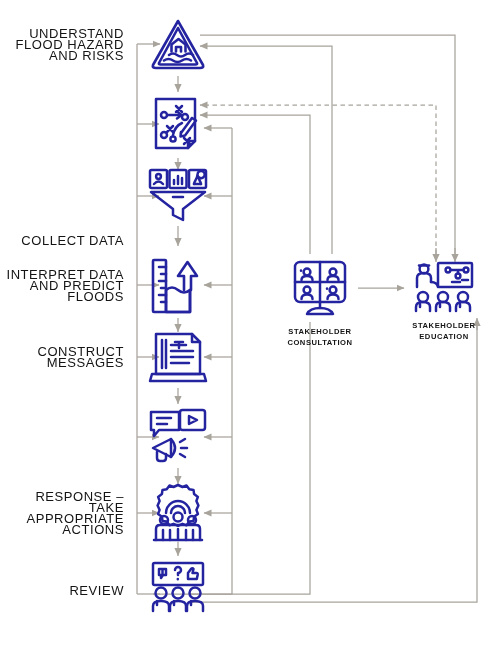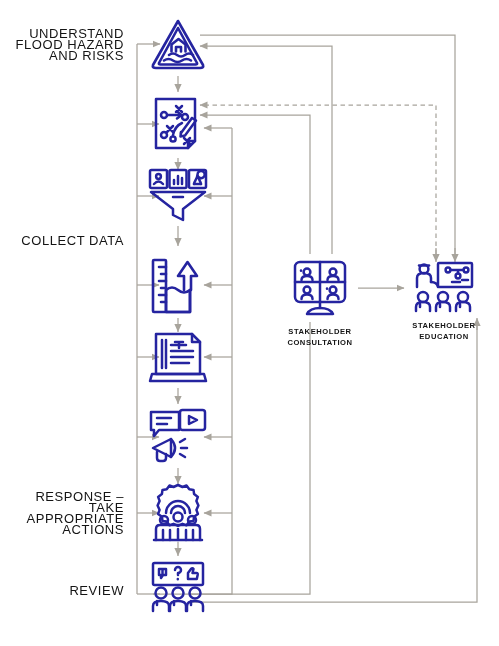--- a/index.html
+++ b/index.html
@@ -118,20 +118,22 @@
       <path d="M455,248 L455,262" marker-end="url(#ar-d)"></path>
       <path d="M436,248 L436,262" marker-end="url(#ar-d)"></path>
 
       <path d="M477,330 L477,318" marker-end="url(#ar-d)"></path>
 
     </g>
   </svg>
 
   <div class="stage-label" style="left: 6px; top: 44px; color: rgb(20, 20, 20);">UNDERSTAND<br>FLOOD HAZARD<br>AND RISKS</div>
   <div class="stage-label" style="left: 6px; top: 196px; color: rgb(20, 20, 20); margin-top: 44px;">COLLECT DATA</div>
+  <div class="stage-label" style="left: 6px; top: 285px; color: rgb(20, 20, 20);">INTERPRET DATA<br>AND PREDICT<br>FLOODS</div>
+  <div class="stage-label" style="left: 6px; top: 357px; color: rgb(20, 20, 20);">CONSTRUCT<br>MESSAGES</div>
   <div class="stage-label" style="left: 6px; top: 590px; color: rgb(20, 20, 20);">REVIEW</div>
   <div class="stage-label" style="left: 6px; top: 513px; color: rgb(20, 20, 20);">RESPONSE – TAKE<br>APPROPRIATE<br>ACTIONS</div>
 
   <div class="stage-icon" style="left:178px; top:44px;">
     <svg width="58" height="58" viewBox="0 0 58 58">
       <g fill="none" stroke="#2524a0" stroke-width="2.6" stroke-linejoin="round" stroke-linecap="round">
         <path d="M29 6 L54 50 Q55 53 51 53 L7 53 Q3 53 4 50 Z"></path>
         <path d="M29 13 L48 48 Q48.6 49.5 46.6 49.5 L11.4 49.5 Q9.4 49.5 10 48 Z"></path>
         <path d="M20 40 q4-3 8 0 q4 3 8 0 q4-3 8 0"></path>
         <path d="M15 45.5 q4.5-3 9 0 q4.5 3 9 0 q4.5-3 9 0"></path>

